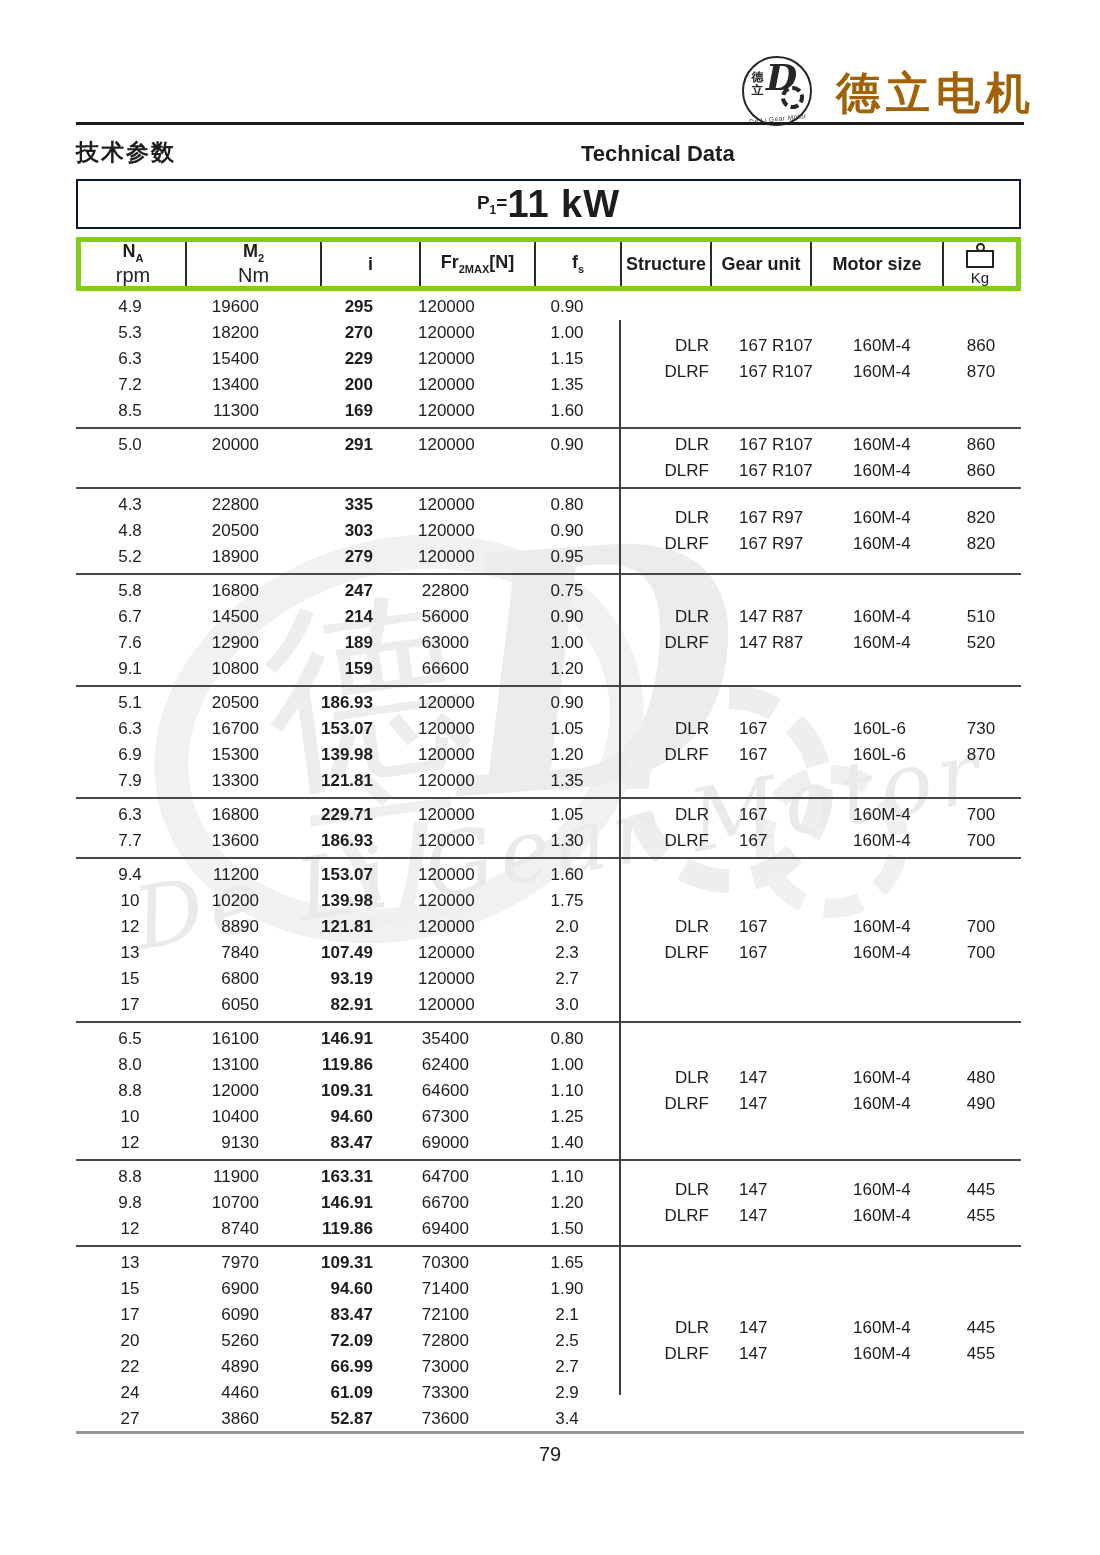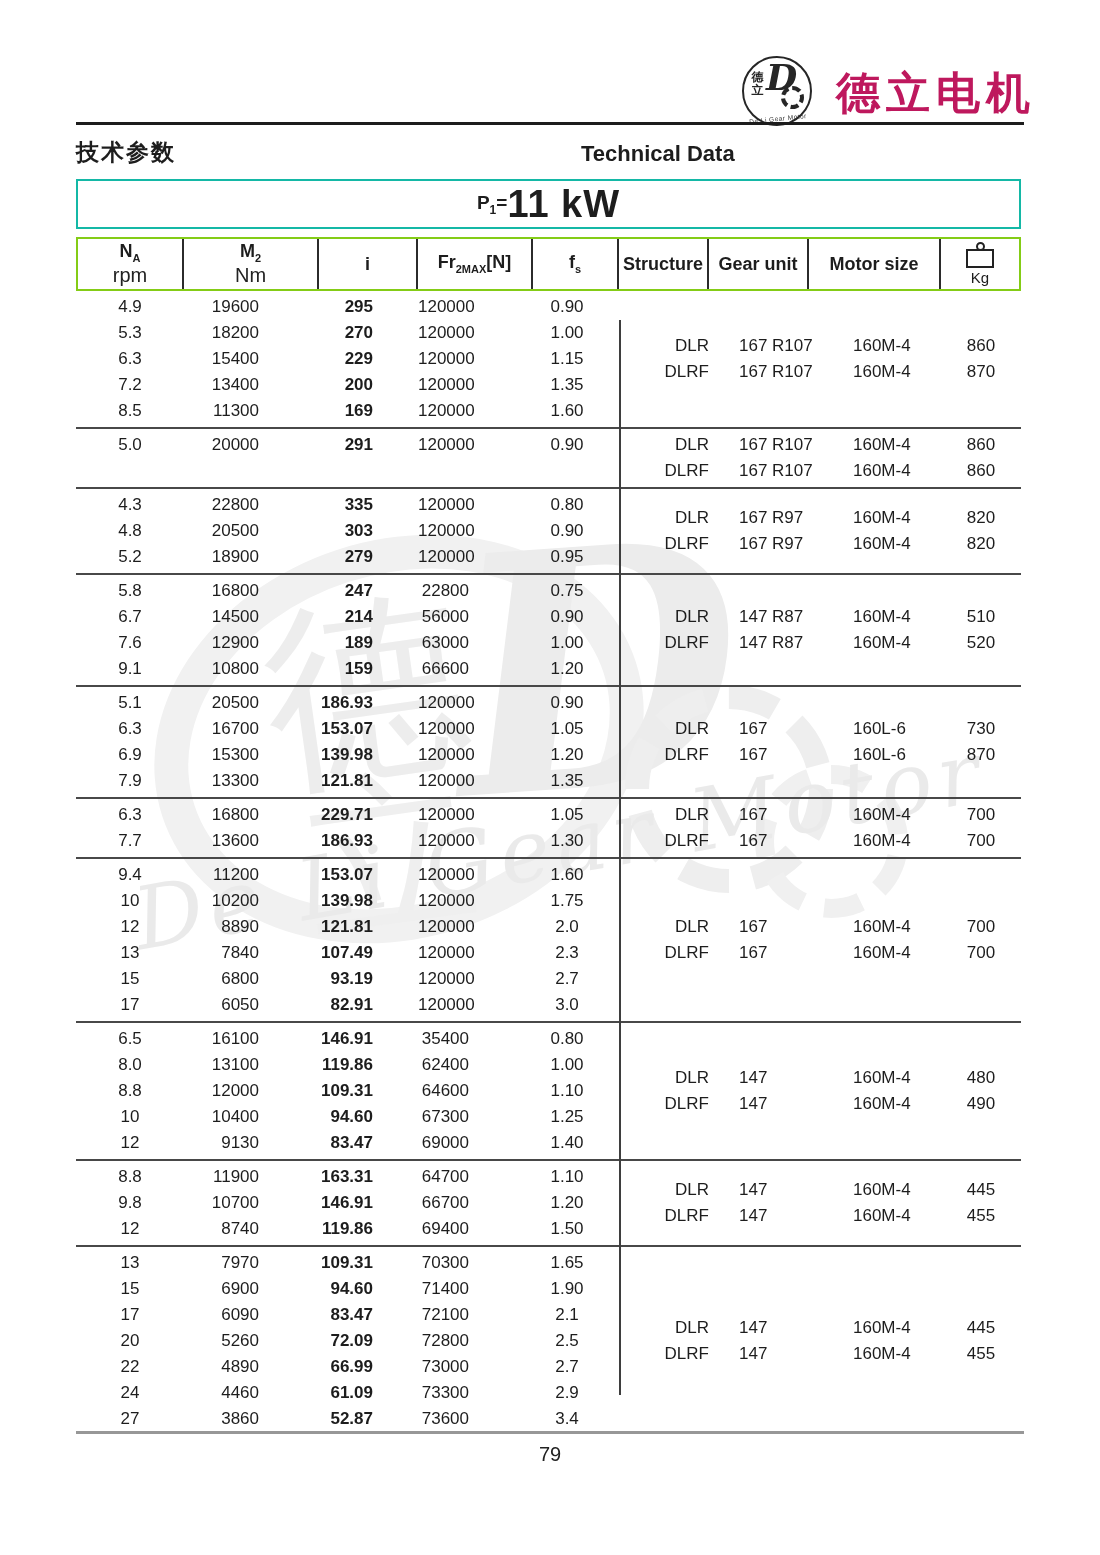--- a/index.html
+++ b/index.html
@@ -23,35 +23,35 @@
 
   
   .logo{left:742px;top:56px;width:66px;height:66px;border:2.5px solid #262626;border-radius:50%;}
   .logo-cn{position:absolute;left:7px;top:13px;width:13px;font-size:12px;line-height:13px;font-weight:bold;color:#262626;text-align:center;}
   .logo-d{position:absolute;left:22px;top:1px;font-size:36px;font-weight:bold;font-style:italic;
           font-family:"DejaVu Serif",serif;color:#262626;line-height:1;}
   .logo-gear{position:absolute;left:37px;top:28px;width:15px;height:15px;border:4px dashed #262626;border-radius:50%;}
   .logo-ring-text{position:absolute;left:-6px;bottom:2px;width:80px;font-size:6.5px;color:#333;text-align:center;
                   transform:rotate(-6deg);letter-spacing:.5px;white-space:nowrap;}
   .company{left:836px;top:64px;font-size:44px;font-weight:bold;letter-spacing:6px;white-space:nowrap;
-           font-family:"DejaVu Serif","Liberation Serif",serif;color:#be185d;}
+           font-family:"DejaVu Serif","Liberation Serif",serif;color:#a16207;}
   .rule{left:76px;top:122px;width:948px;height:3px;background:#1c1c1c;}
 
   .title-cn{left:76px;top:137px;font-size:23px;font-weight:bold;letter-spacing:2px;}
   .title-en{left:581px;top:141px;font-size:22px;font-weight:bold;}
 
   
-  .power-box{left:76px;top:179px;width:945px;height:50px;border:2px solid #14b8a6;box-sizing:border-box;
+  .power-box{left:76px;top:179px;width:945px;height:50px;border:2px solid #0f172a;box-sizing:border-box;
              display:flex;align-items:center;justify-content:center;}
   .p-small{font-size:19px;font-weight:bold;}
   .p-small sub{font-size:12px;}
   .p-big{font-size:38px;font-weight:bold;letter-spacing:1px;}
 
   
-  .thead{left:76px;top:237px;width:945px;height:54px;border:2px solid #84cc16;box-sizing:border-box;display:flex;}
+  .thead{left:76px;top:237px;width:945px;height:54px;border:5px solid #84cc16;box-sizing:border-box;display:flex;}
   .th{box-sizing:border-box;border-right:2px solid #2b2b2b;display:flex;flex-direction:column;
       justify-content:center;align-items:center;line-height:1.15;}
   .th:last-child{border-right:none;flex:1;}
   .th-main{font-size:18px;font-weight:bold;white-space:nowrap;}
   .th-main sub{font-size:11px;}
   .th-unit{font-size:20px;color:#222;}
   .c1{flex:0 0 106px}.c2{flex:0 0 135px}.c3{flex:0 0 99px}.c4{flex:0 0 115px}.c5{flex:0 0 86px}
   .c6{flex:0 0 90px}.c7{flex:0 0 100px}.c8{flex:0 0 132px}
   .weight-icon{position:relative;width:24px;height:15px;border:2px solid #222;margin-top:8px;}
   .weight-icon::before{content:"";position:absolute;left:50%;top:-9px;margin-left:-4px;width:5px;height:5px;

